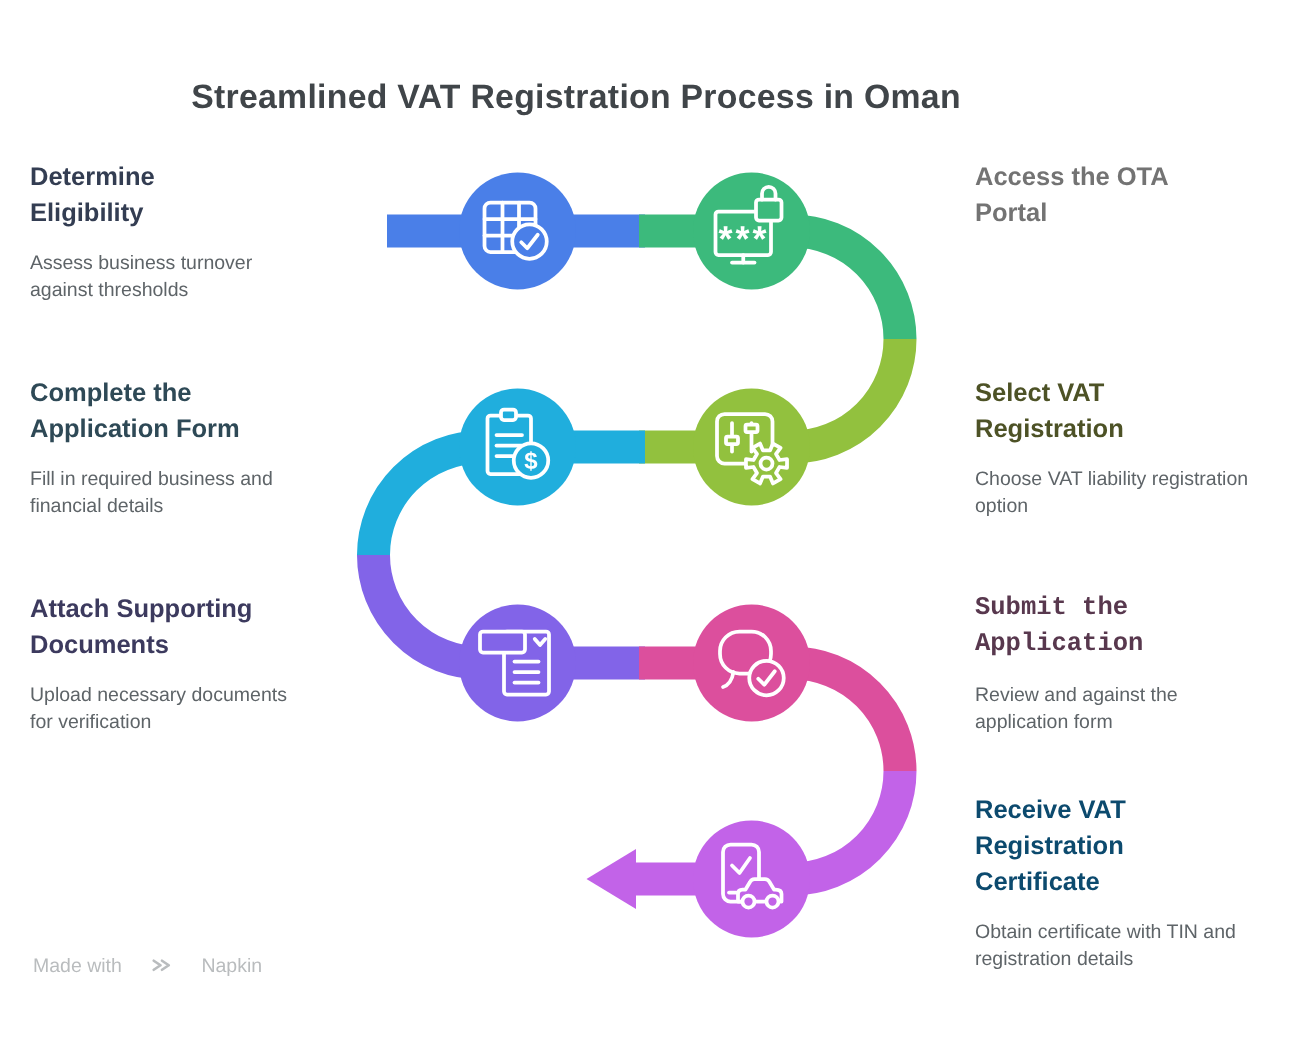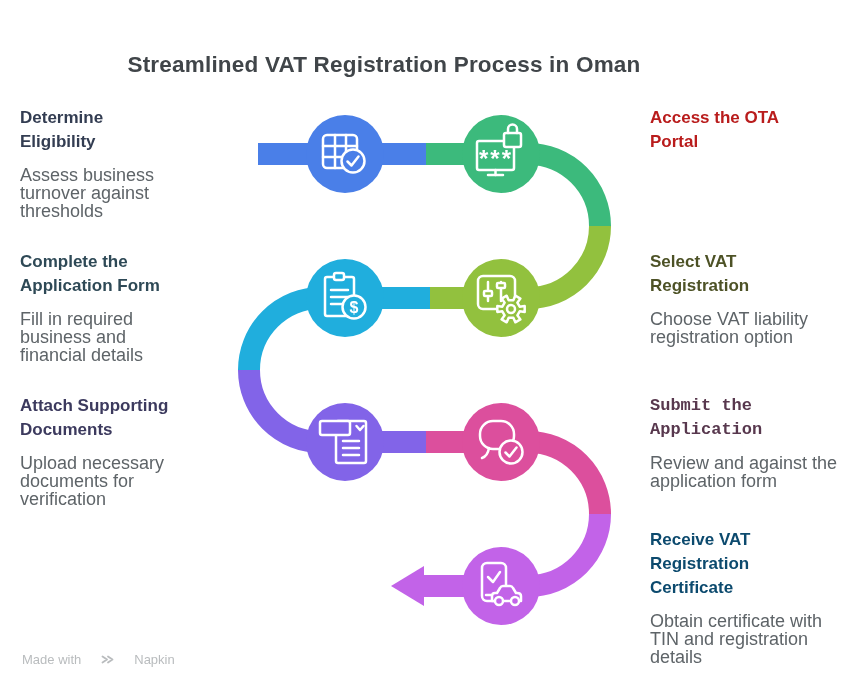--- a/index.html
+++ b/index.html
@@ -10,25 +10,25 @@
   .main-title{
     position:absolute;top:52px;left:0;width:768px;margin:0;
     text-align:center;font-size:22.5px;font-weight:700;letter-spacing:.2px;
   }
   .flow-svg{position:absolute;top:0;left:0;}
   .step{position:absolute;}
   .step.left{left:20px;width:182px;text-align:left;}
   .step.right{left:650px;width:196px;text-align:left;}
   .step-title{font-size:17px;line-height:24px;font-weight:700;}
   .step-title span{display:inline-block;max-width:162px;}
-  .step-desc{margin-top:12px;font-size:18px;line-height:18px;}
+  .step-desc{margin-top:12px;font-size:13px;line-height:18px;}
   .step.left  .step-desc span{display:inline-block;max-width:172px;}
   .step.right .step-desc span{display:inline-block;max-width:190px;}
   .footer{
-    position:absolute;left:22px;top:652px;display:flex;align-items:center;gap:19px;
+    position:absolute;left:22px;top:636px;display:flex;align-items:center;gap:19px;
     color:#b9bcbe;font-size:13px;
   }
 </style>
 </head>
 <body>
 
 <div class="canvas">
 
   <h1 class="main-title" style="color: rgb(64, 69, 73);">Streamlined VAT Registration Process in Oman</h1>
 
@@ -124,21 +124,21 @@
       <circle cx="14" cy="15" r="4"></circle>
     </g>
   </svg>
 
   <div class="step left" style="top:106px">
     <div class="step-title" style="color: rgb(51, 61, 82);"><span>Determine Eligibility</span></div>
     <div class="step-desc" style="color: rgb(94, 100, 104);"><span>Assess business turnover against thresholds</span></div>
   </div>
 
   <div class="step right" style="top:106px">
-    <div class="step-title" style="color: #b91c1c;"><span>Access the OTA Portal</span></div>
+    <div class="step-title" style="color: #737373;"><span>Access the OTA Portal</span></div>
   </div>
 
   <div class="step right" style="top:250px">
     <div class="step-title" style="color: rgb(77, 82, 38);"><span>Select VAT Registration</span></div>
     <div class="step-desc" style="color: rgb(94, 100, 104);"><span>Choose VAT liability registration option</span></div>
   </div>
 
   <div class="step left" style="top:250px">
     <div class="step-title" style="color: rgb(46, 73, 86);"><span>Complete the Application Form</span></div>
     <div class="step-desc" style="color: rgb(94, 100, 104);"><span>Fill in required business and financial details</span></div>

